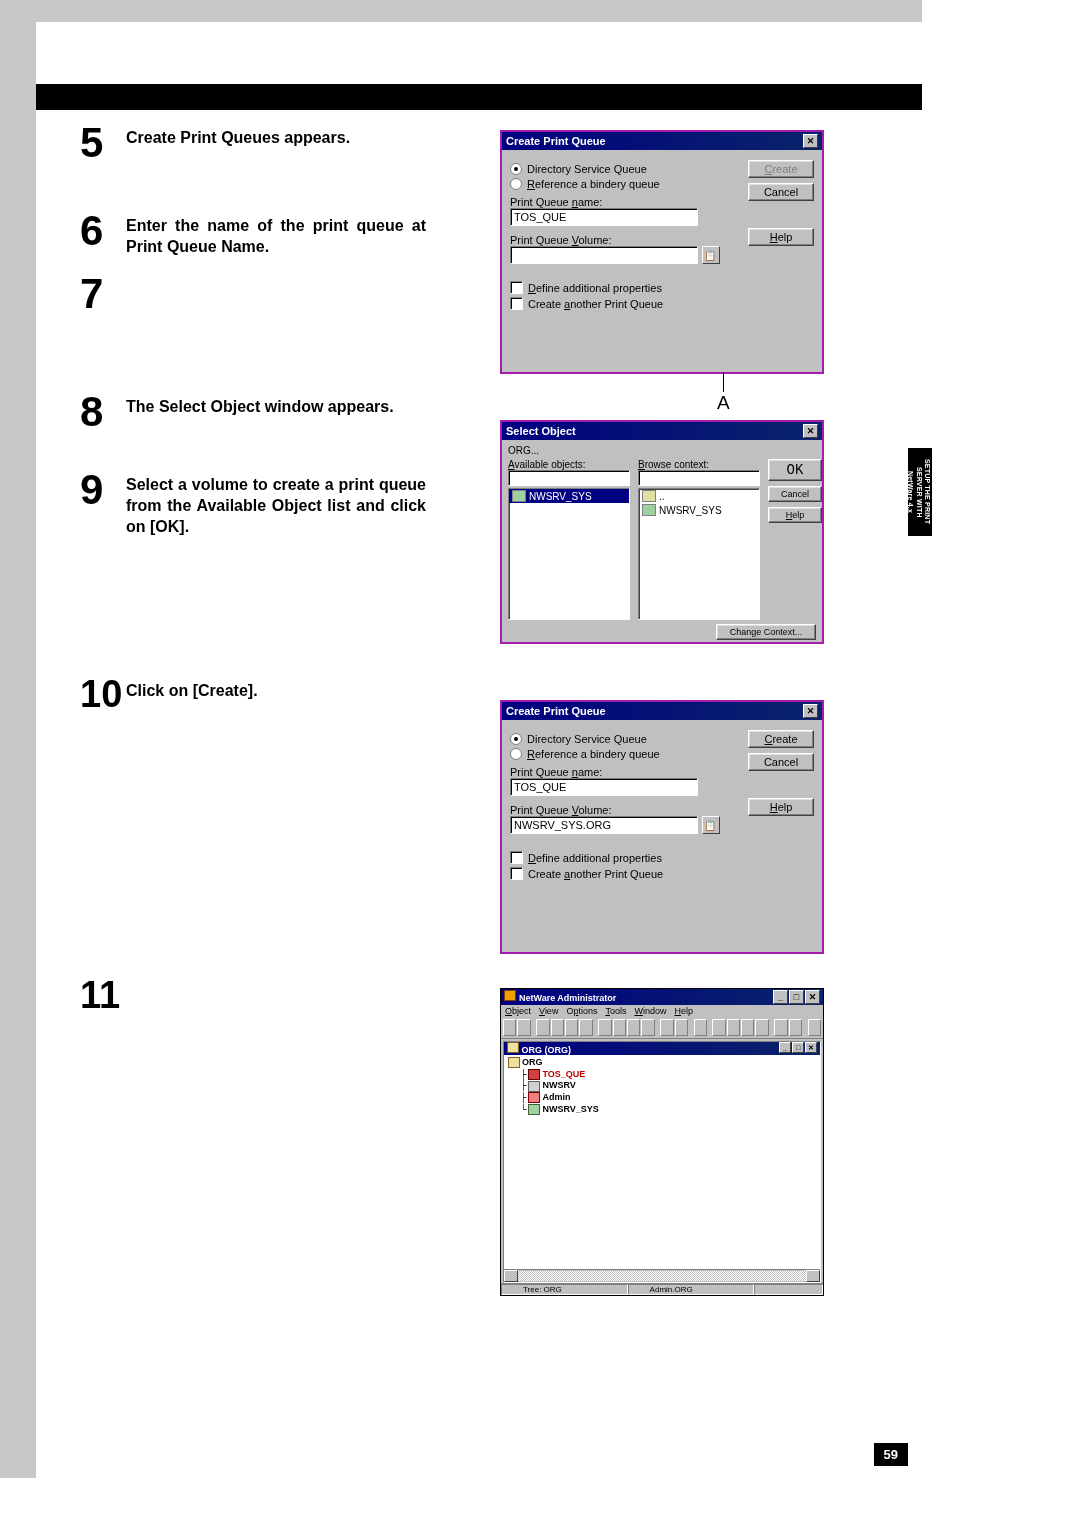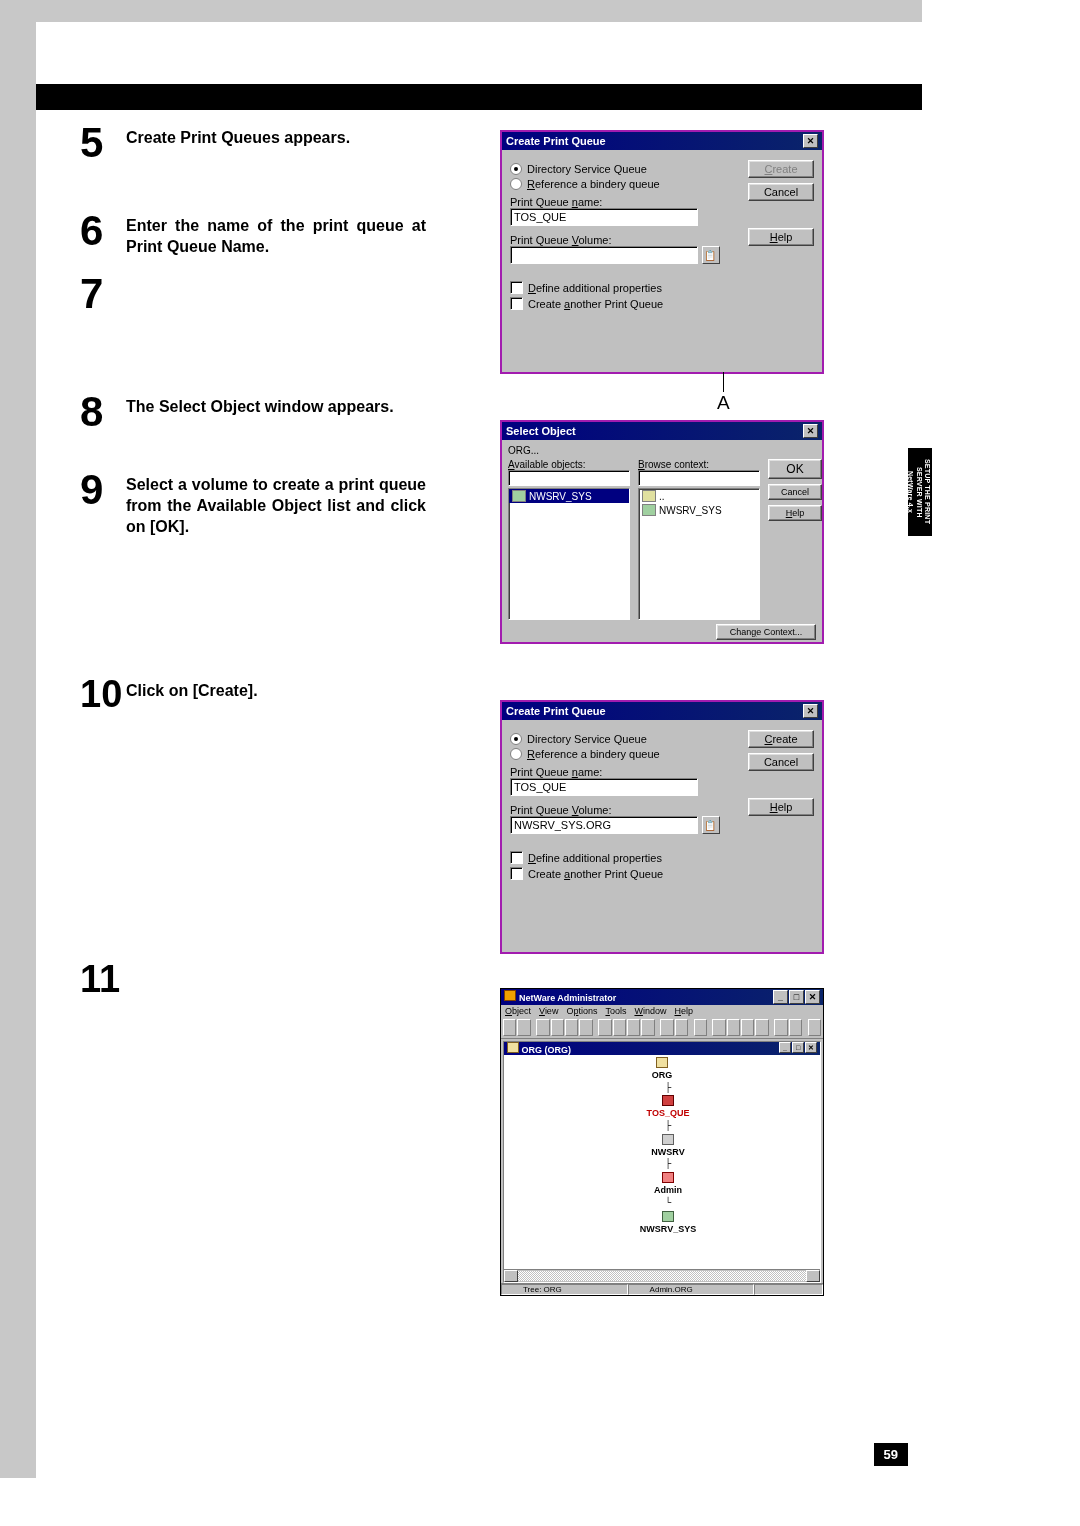--- a/index.html
+++ b/index.html
@@ -214,21 +214,21 @@
   .tree-area{background:#c0c0c0;padding:0;}
   .tree-inner{
     border:1px solid #808080;border-right-color:#fff;border-bottom-color:#fff;
     background:#fff;font-size:9px;
   }
   .tree-inner-title{
     background:linear-gradient(to right,#000080,#0a246a);color:#fff;
     padding:0 3px;font-weight:bold;display:flex;justify-content:space-between;
   }
   .tree-body{padding:2px 4px;min-height:200px;position:relative;}
-  .tree-node{display:flex;align-items:center;gap:2px;line-height:1.3;flex-direction:column;}
+  .tree-node{display:flex;align-items:center;gap:2px;line-height:1.3;}
   .tree-ico{width:10px;height:9px;display:inline-block;}
   .ico-org{background:#f0e0a0;border:1px solid #806020;}
   .ico-queue{background:#d04040;border:1px solid #600000;}
   .ico-srv{background:#d0d0d0;border:1px solid #606060;}
   .ico-adm{background:#f08080;border:1px solid #800000;}
   .ico-vol{background:#a0d0a0;border:1px solid #406040;}
   .nwadmin-status{
     border-top:1px solid #808080;display:flex;font-size:8px;background:#c0c0c0;
   }
   .status-cell{border:1px solid #808080;border-right-color:#fff;border-bottom-color:#fff;padding:0 21px;flex:1;}
@@ -266,21 +266,21 @@
   </div>
   <div class="step-row" style="margin-bottom:140px;">
     <div class="step-num">9</div>
     <div class="step-text">Select a volume to create a print queue from the Available Object list and click on [OK].</div>
   </div>
   <div class="step-row" style="margin-bottom:250px;">
     <div class="step-num" style="font-size:38px;">10</div>
     <div class="step-text">Click on [Create].</div>
   </div>
   <div class="step-row">
-    <div class="step-num" style="font-size:38px;">11</div>
+    <div class="step-num" style="font-size:38px;margin-top:16px;">11</div>
   </div>
 </div>
 
 <div class="screenshot-box" style="left:500px;top:130px;width:324px;">
   <div class="win-dialog" style="height:240px;position:relative;">
     <div class="win-titlebar">
       <span>Create Print Queue</span>
       <span class="win-close">✕</span>
     </div>
     <div style="padding:10px 8px;display:flex;">
@@ -357,21 +357,21 @@
               <span class="mini-ico ctx"></span>
               <span>..</span>
             </div>
             <div class="list-item">
               <span class="mini-ico vol"></span>
               <span>NWSRV_SYS</span>
             </div>
           </div>
         </div>
         <div style="width:48px;">
-          <div class="win-btn" style="width:44px;font-size:12px;">OK</div>
+          <div class="win-btn" style="width:44px;font-size:14px;font-family:Liberation Mono, monospace;">OK</div>
           <div class="win-btn" style="width:44px;font-size:9px;">Cancel</div>
           <div class="win-btn" style="width:44px;font-size:9px;"><span class="u">H</span>elp</div>
         </div>
       </div>
       <div style="text-align:right;margin-top:4px;">
         <span class="win-btn" style="display:inline-block;width:90px;font-size:9px;">Chan<span class="u">g</span>e Context...</span>
       </div>
     </div>
   </div>
 </div>

